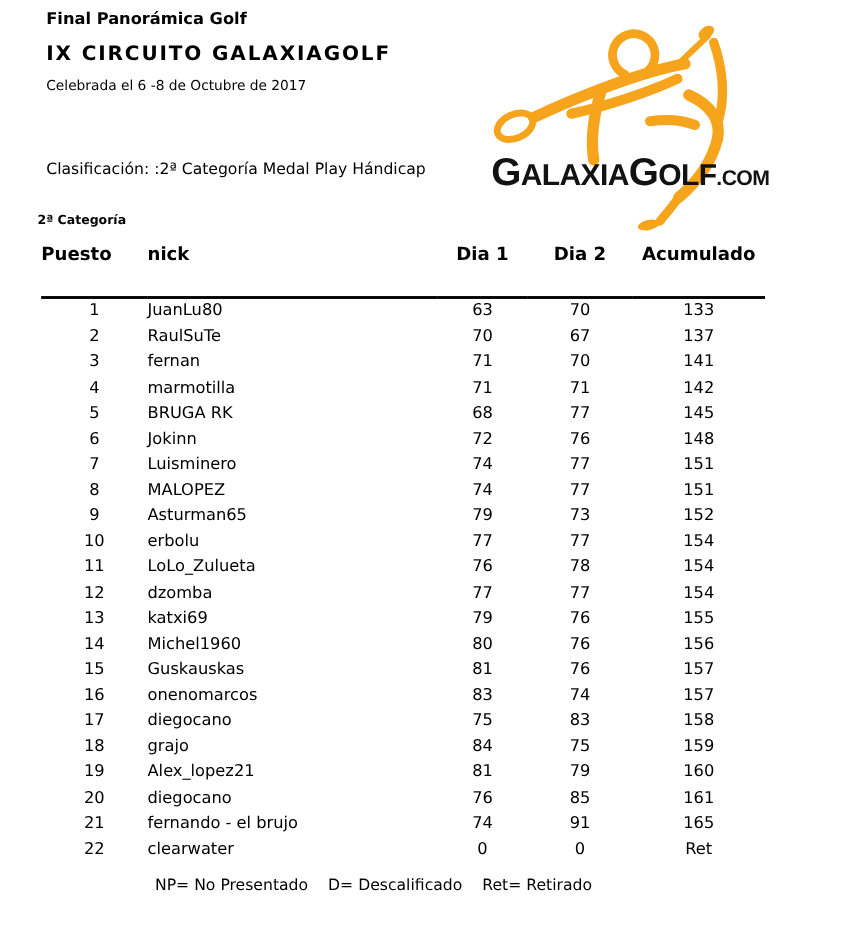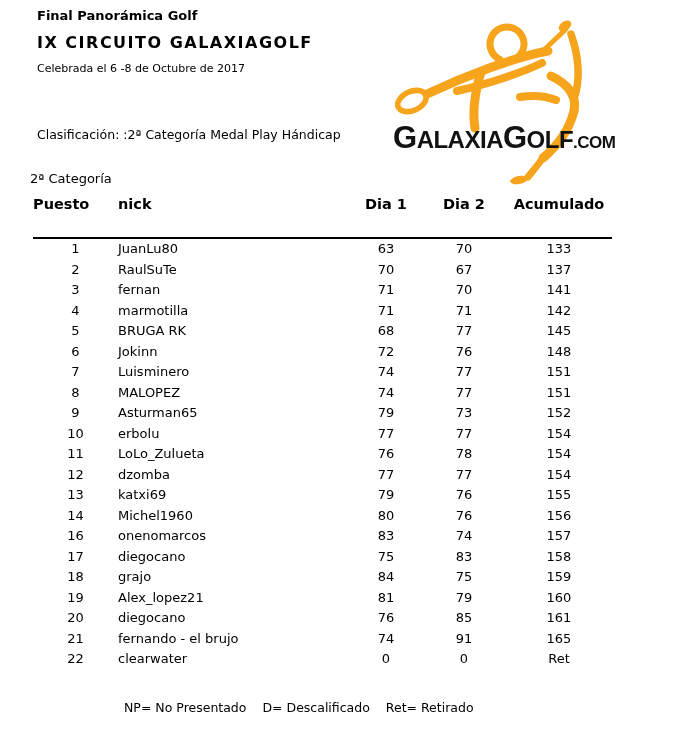--- a/index.html
+++ b/index.html
@@ -6,21 +6,21 @@
   .page {
     position:relative; width:691px; height:740px; background:#fff;
     font-family:"DejaVu Sans", sans-serif; color:#000; overflow:hidden;
   }
   
   .hdr { position:absolute; left:37px; top:8px; }
   .hdr-event { font-size:13px; font-weight:bold; }
   .hdr-title { font-size:16px; font-weight:bold; letter-spacing:1.5px; margin-top:10px; }
   .hdr-date  { font-size:11px; margin-top:10px; }
   .classification { position:absolute; left:37px; top:127px; font-size:12.5px; }
-  .section-label  { position:absolute; left:30px; top:171px; font-size:13px; font-weight:normal; }
+  .section-label  { position:absolute; left:30px; top:171px; font-size:10px; font-weight:bold; }
 
   
   .logo { position:absolute; left:385px; top:0; width:290px; height:188px; }
   .logo svg { position:absolute; left:0; top:0; }
   .gstroke { stroke:var(--accent,#F6A41C); fill:none; stroke-linecap:round; }
   .gfill   { fill:var(--accent,#F6A41C); stroke:none; }
   .brand {
     position:absolute; left:8px; top:122px; display:flex; align-items:baseline;
     font-family:"Liberation Sans", sans-serif; font-weight:bold; color:#121212;
     letter-spacing:-0.5px; white-space:nowrap;
@@ -202,20 +202,27 @@
           <td class="c4">155</td>
         </tr>
         <tr>
           <td class="c0">14</td>
           <td class="c1">Michel1960</td>
           <td class="c2">80</td>
           <td class="c3">76</td>
           <td class="c4">156</td>
         </tr>
         <tr>
+          <td class="c0">15</td>
+          <td class="c1">Guskauskas</td>
+          <td class="c2">81</td>
+          <td class="c3">76</td>
+          <td class="c4">157</td>
+        </tr>
+        <tr>
           <td class="c0">16</td>
           <td class="c1">onenomarcos</td>
           <td class="c2">83</td>
           <td class="c3">74</td>
           <td class="c4">157</td>
         </tr>
         <tr>
           <td class="c0">17</td>
           <td class="c1">diegocano</td>
           <td class="c2">75</td>

